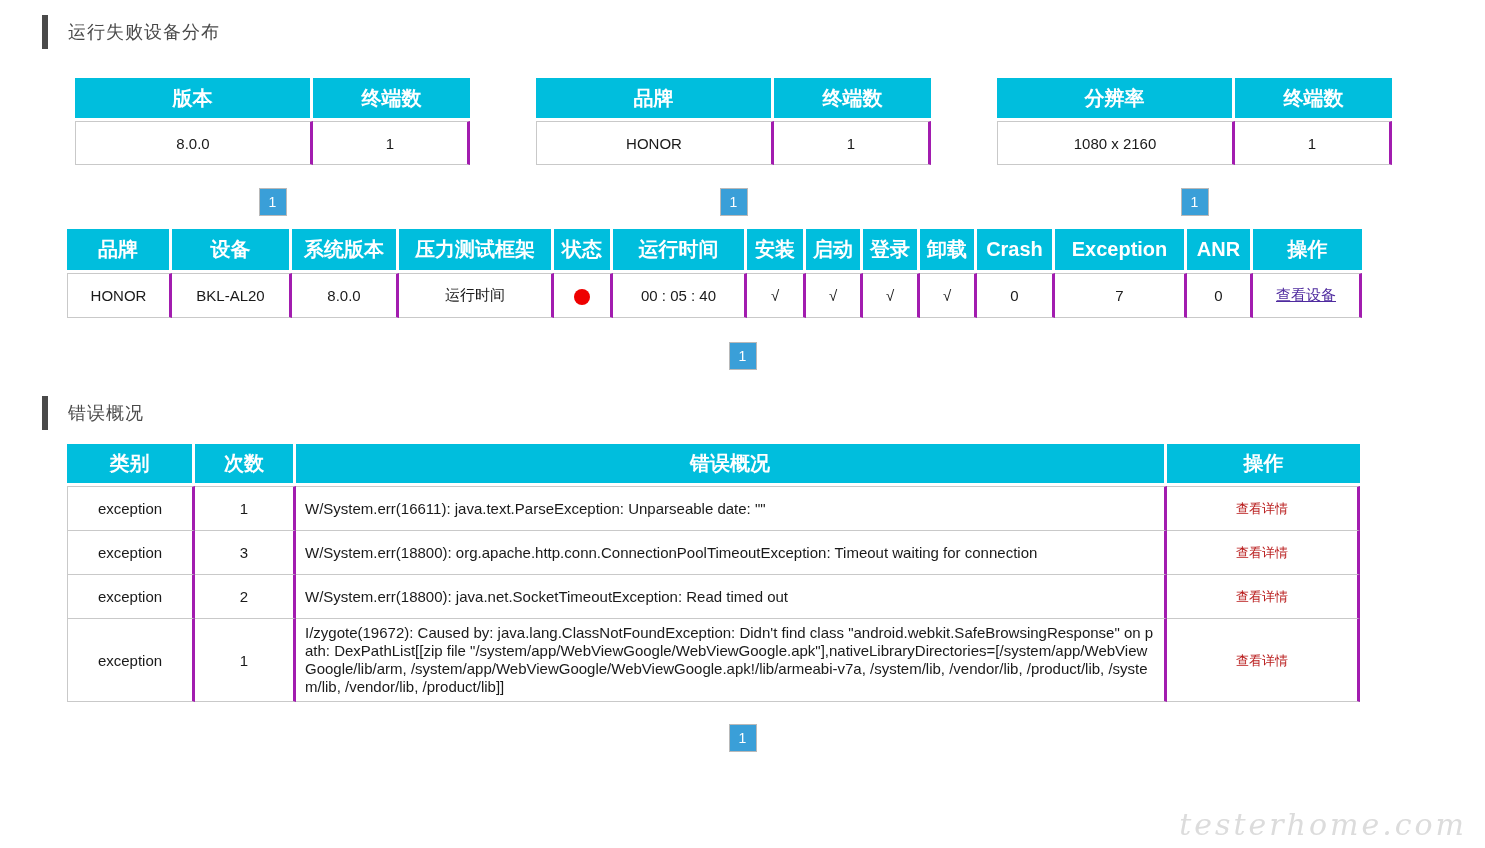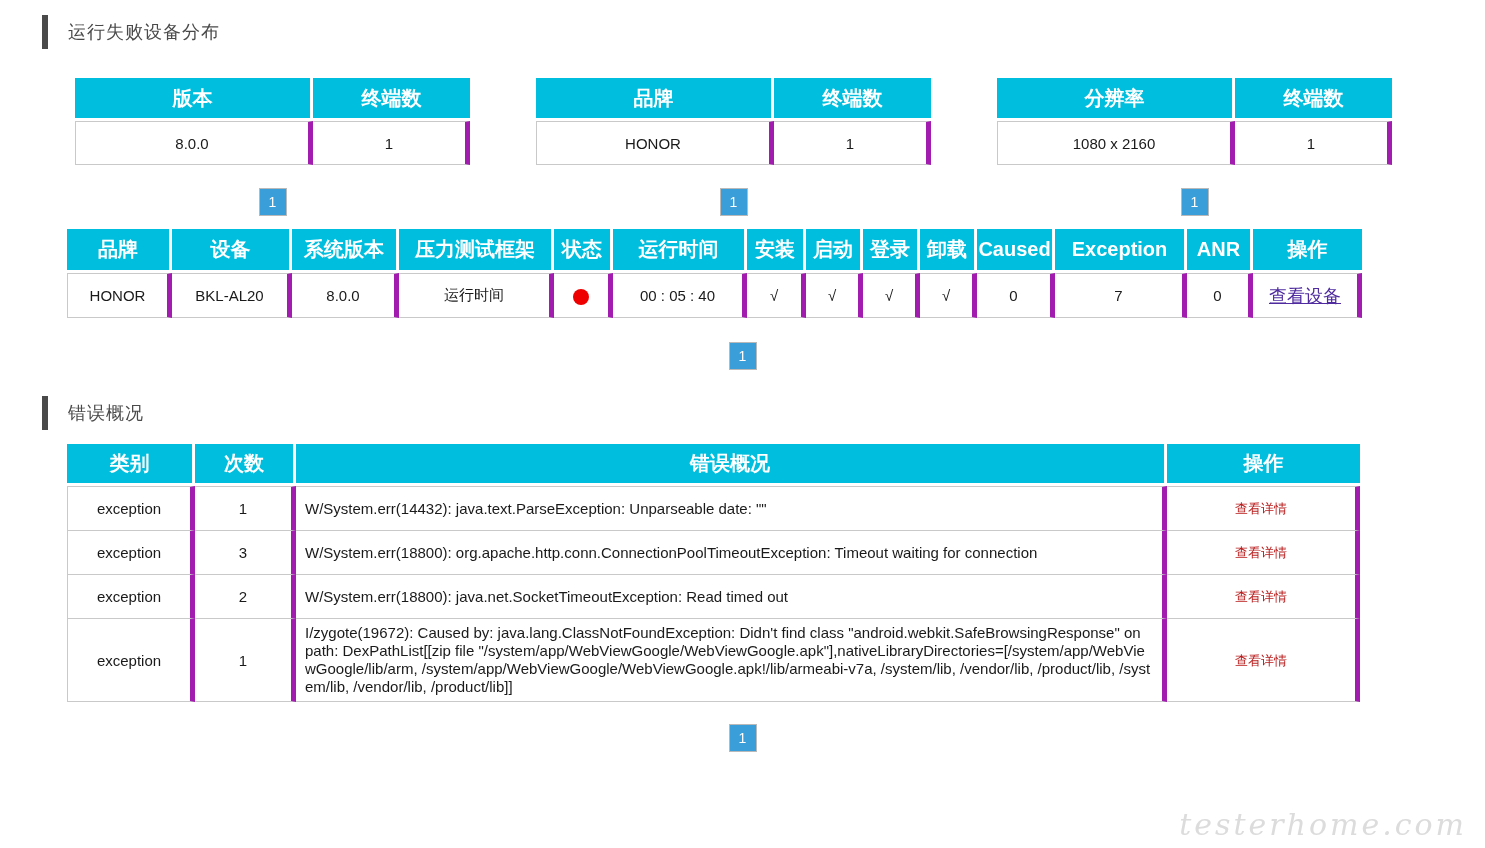--- a/index.html
+++ b/index.html
@@ -41,21 +41,21 @@
     text-align: center;
     border-right: 3px solid #ffffff;
     border-bottom: 3px solid #ffffff;
   }
   table.tbl th:last-child { border-right: none; }
   table.tbl tbody td {
     background: #ffffff;
     text-align: center;
     font-size: 15px;
     color: #1a1a1a;
-    border-right: 5px solid #a21caf;
+    border-right: 3px solid #a21caf;
     border-bottom: 1px solid #c9c9c9;
   }
   table.tbl tbody td:first-child { border-left: 1px solid #c9c9c9; }
   table.tbl tbody tr:first-child td { border-top: 1px solid #c9c9c9; }
 
   
   .mini-row { display: flex; margin-left: 75px; margin-top: 29px; }
   .mini-col { width: 395px; margin-right: 66px; }
   .mini-col:last-child { margin-right: 0; }
   .mini th { height: 43px; }
@@ -87,21 +87,21 @@
   .device-table tbody td { height: 45px; }
   .dot {
     display: inline-block;
     width: 16px;
     height: 16px;
     border-radius: 50%;
     background: #ee0000;
     vertical-align: middle;
   }
   .check { color: #2eb946; font-size: 17px; }
-  a.link-purple { color: #4f2b9f; text-decoration: underline; font-size: 18px; }
+  a.link-purple { color: #4f2b9f; text-decoration: underline; font-size: 15px; }
   a.link-blue { color: #b91c1c; text-decoration: none; font-size: 13px; }
 
   
   .error-title { margin-top: 25px; }
   .error-table { margin-left: 67px; margin-top: 14px; width: 1293px; }
   .error-table th { height: 42px; }
   .error-table tbody td { height: 44px; }
   .error-table tbody tr:first-child td { height: 45px; }
   .error-table td.detail {
     text-align: left;
@@ -232,21 +232,21 @@
       <th>品牌</th>
       <th>设备</th>
       <th>系统版本</th>
       <th>压力测试框架</th>
       <th>状态</th>
       <th>运行时间</th>
       <th>安装</th>
       <th>启动</th>
       <th>登录</th>
       <th>卸载</th>
-      <th>Caused</th>
+      <th>Crash</th>
       <th>Exception</th>
       <th>ANR</th>
       <th>操作</th>
     </tr>
       </thead>
     <tbody>
         <tr>
       <td>HONOR</td>
       <td>BKL-AL20</td>
       <td>8.0.0</td>
@@ -288,21 +288,21 @@
       <th>类别</th>
       <th>次数</th>
       <th>错误概况</th>
       <th>操作</th>
     </tr>
       </thead>
     <tbody>
       <tr>
         <td>exception</td>
         <td>1</td>
-        <td class="detail">W/System.err(14432): java.text.ParseException: Unparseable date: ""</td>
+        <td class="detail">W/System.err(16611): java.text.ParseException: Unparseable date: ""</td>
         <td><a href="#" class="link-blue">查看详情</a></td>
       </tr>
       <tr>
         <td>exception</td>
         <td>3</td>
         <td class="detail">W/System.err(18800): org.apache.http.conn.ConnectionPoolTimeoutException: Timeout waiting for connection</td>
         <td><a href="#" class="link-blue">查看详情</a></td>
       </tr>
       <tr>
         <td>exception</td>

